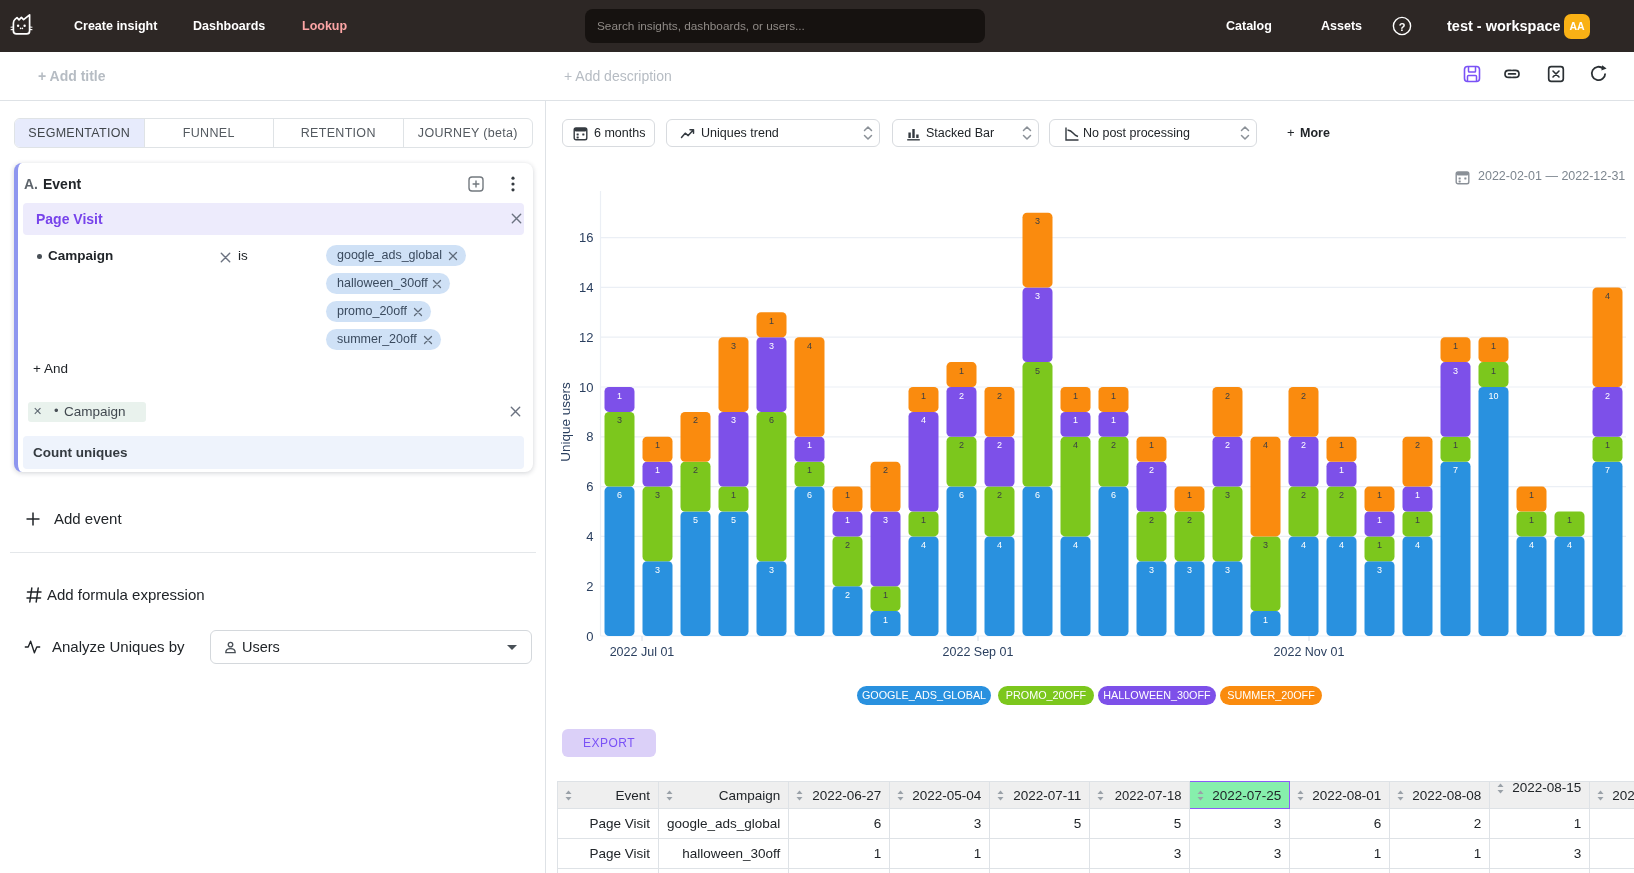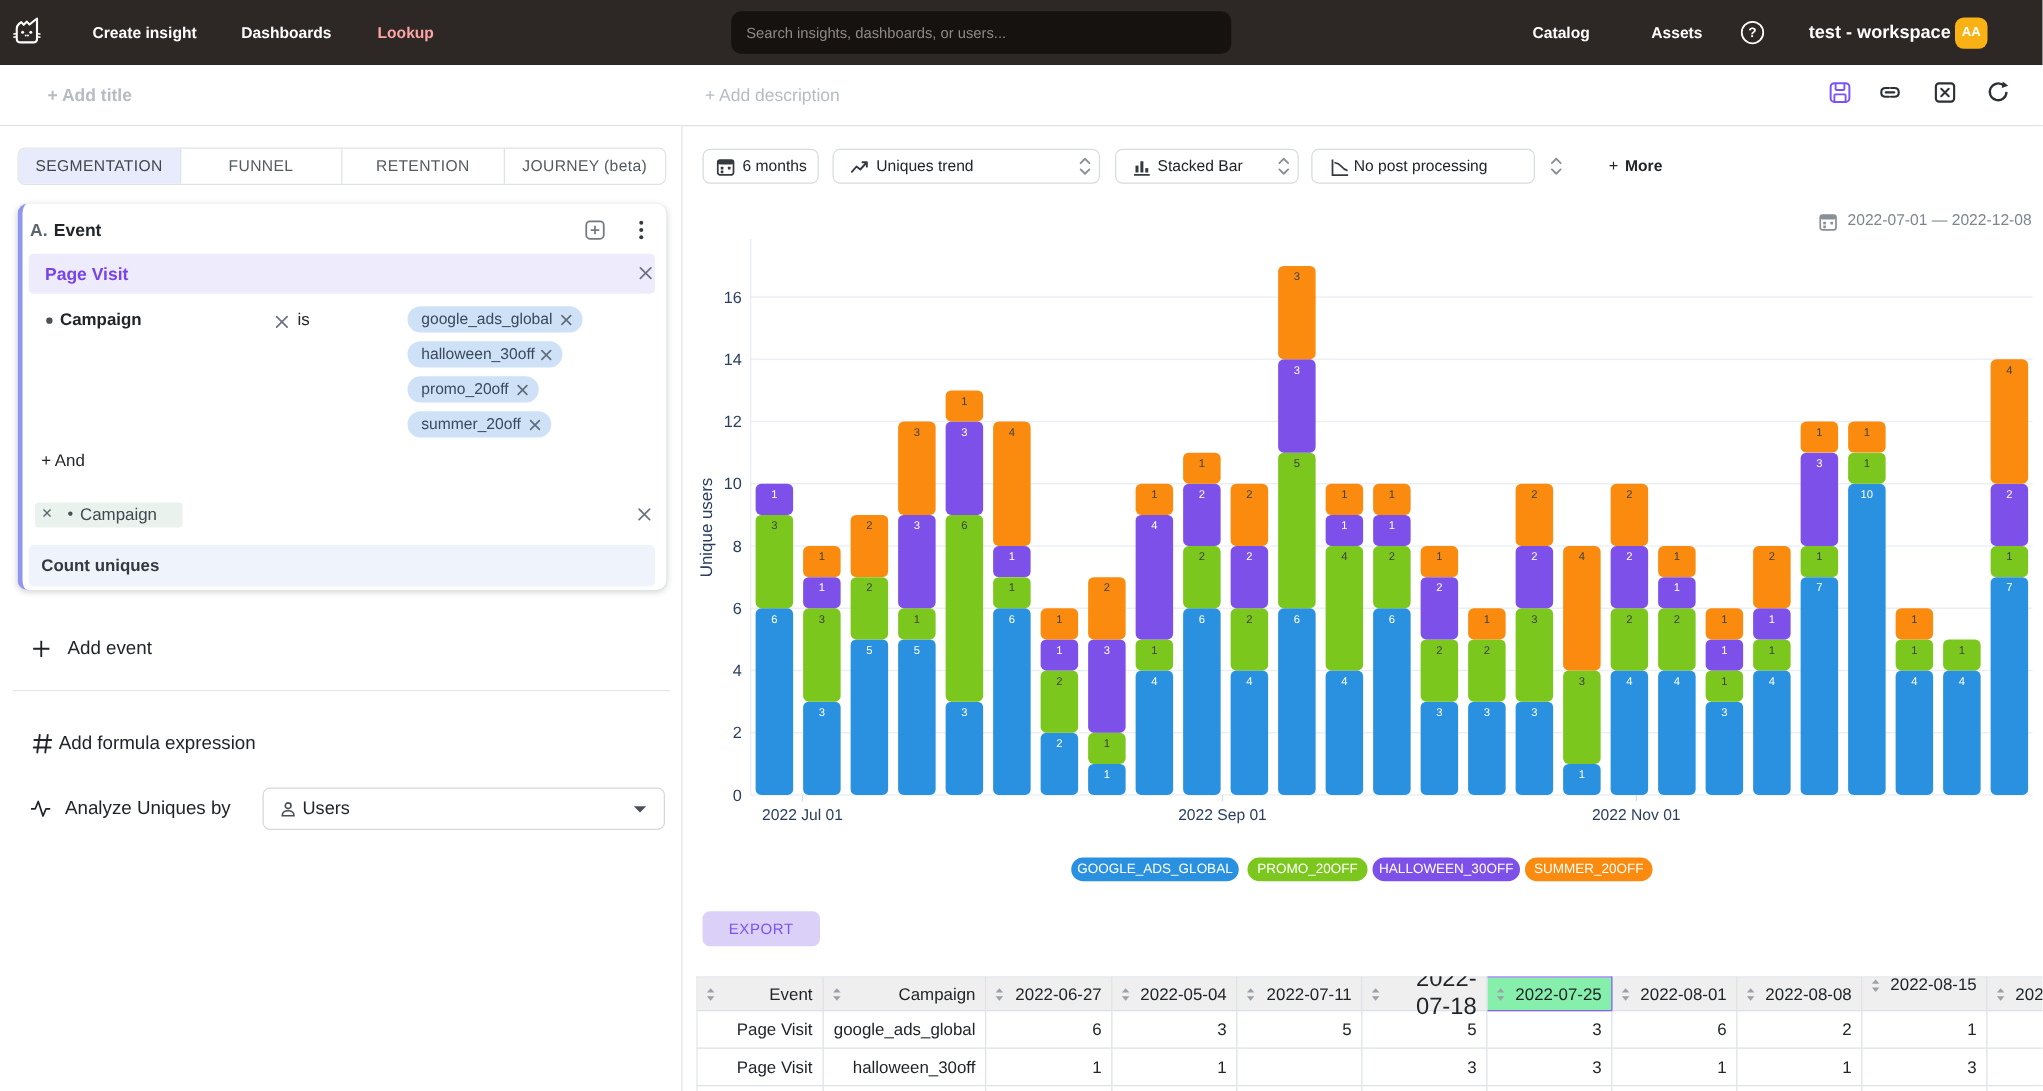--- a/index.html
+++ b/index.html
@@ -176,41 +176,41 @@
 <line x1="1.2" y1="13.8" x2="13.8" y2="13.8" stroke="#343a40" stroke-width="1.4"></line>
 <rect x="2.4" y="6.5" width="2.4" height="5.5" fill="#343a40"></rect>
 <rect x="6.3" y="3" width="2.4" height="9" fill="#343a40"></rect>
 <rect x="10.2" y="8.5" width="2.4" height="3.5" fill="#343a40"></rect>
 </svg>
   <div class="abs" style="left:33px;top:0;height:26px;line-height:26px;font-size:12.5px;color:#212529;">Stacked Bar</div>
   <svg width="10" height="16" viewBox="0 0 10 16" style="position:absolute;left:129px;top:5px">
 <path d="M1.5 5.5 L5 2 L8.5 5.5 M1.5 10.5 L5 14 L8.5 10.5" fill="none" stroke="#8a9097" stroke-width="1.5" stroke-linecap="round" stroke-linejoin="round"></path>
 </svg>
 </div>
-<div class="abs" style="left:1049px;top:119px;width:179px;height:28px;border:1px solid #d8dbdf;border-radius:6px;background:#fff;">
+<div class="abs" style="left:1049px;top:119px;width:208px;height:28px;border:1px solid #d8dbdf;border-radius:6px;background:#fff;">
   <svg width="16" height="16" viewBox="0 0 16 16" style="position:absolute;left:14px;top:6px">
 <path d="M2 1.5 L2 14 L14.5 14" fill="none" stroke="#343a40" stroke-width="1.4"></path>
 <path d="M3.5 4 Q7 4.5 9 7 T14 10.5" fill="none" stroke="#343a40" stroke-width="1.4"></path>
 </svg>
   <div class="abs" style="left:33px;top:0;height:26px;line-height:26px;font-size:12.5px;color:#212529;">No post processing</div>
   <svg width="10" height="16" viewBox="0 0 10 16" style="position:absolute;left:190px;top:5px">
 <path d="M1.5 5.5 L5 2 L8.5 5.5 M1.5 10.5 L5 14 L8.5 10.5" fill="none" stroke="#8a9097" stroke-width="1.5" stroke-linecap="round" stroke-linejoin="round"></path>
 </svg>
 </div>
 <div class="abs" style="left:1287px;top:119px;height:28px;line-height:28px;font-size:13px;color:#212529;">+</div>
 <div class="abs" style="left:1300px;top:119px;height:28px;line-height:28px;font-size:12.5px;font-weight:bold;color:#212529;">More</div>
 
 <svg width="15" height="15" viewBox="0 0 15 15" style="position:absolute;left:1455px;top:170px">
 <rect x="1.2" y="2.0" width="12.6" height="11.8" rx="1.8" fill="none" stroke="#8a9097" stroke-width="1.4"></rect>
 <rect x="1.2" y="2.0" width="12.6" height="3.6" rx="1.8" fill="#8a9097" stroke="none"></rect>
 <rect x="3.6" y="7.4" width="2.1" height="2.1" rx="0.4" fill="#8a9097"></rect>
 <rect x="9.3" y="7.4" width="2.1" height="2.1" rx="0.4" fill="#8a9097"></rect>
 <rect x="3.6" y="10.4" width="2.1" height="2.1" rx="0.4" fill="#8a9097"></rect>
 </svg>
-<div class="abs" style="left:1478px;top:169px;height:15px;line-height:15px;font-size:12.5px;color:#7d868f;">2022-07-01 — 2022-12-08</div>
+<div class="abs" style="left:1478px;top:169px;height:15px;line-height:15px;font-size:12.5px;color:#7d868f;">2022-02-01 — 2022-12-31</div>
 
 <svg class="abs" style="left:546px;top:160px" width="1088" height="513" viewBox="0 0 1088 513" font-family="Liberation Sans, sans-serif">
 <line x1="54.5" y1="476.0" x2="1080" y2="476.0" stroke="#ebeff5" stroke-width="1.2"></line>
 <line x1="54.5" y1="426.2" x2="1080" y2="426.2" stroke="#ebeff5" stroke-width="1.2"></line>
 <line x1="54.5" y1="376.4" x2="1080" y2="376.4" stroke="#ebeff5" stroke-width="1.2"></line>
 <line x1="54.5" y1="326.6" x2="1080" y2="326.6" stroke="#ebeff5" stroke-width="1.2"></line>
 <line x1="54.5" y1="276.8" x2="1080" y2="276.8" stroke="#ebeff5" stroke-width="1.2"></line>
 <line x1="54.5" y1="227.0" x2="1080" y2="227.0" stroke="#ebeff5" stroke-width="1.2"></line>
 <line x1="54.5" y1="177.2" x2="1080" y2="177.2" stroke="#ebeff5" stroke-width="1.2"></line>
 <line x1="54.5" y1="127.4" x2="1080" y2="127.4" stroke="#ebeff5" stroke-width="1.2"></line>
@@ -489,21 +489,21 @@
 </svg>
               <span style="flex:1;text-align:right;font-size:13.5px;font-weight:normal;color:#212529;">2022-07-11</span>
             </div>
           </th>
           <th style="width:100px;min-width:100px;max-width:100px;border:1px solid #dee2e6;background:#efefef;padding:0;">
             <div style="display:flex;align-items:center;height:26px;padding:0 8px 0 6px;">
               <svg width="9" height="11" viewBox="0 0 9 11" style="flex:0 0 auto;margin-top:1px">
 <path d="M4.5 0.5 L7.5 4 L1.5 4 Z" fill="#9aa1a8"></path>
 <path d="M4.5 10.5 L7.5 7 L1.5 7 Z" fill="#9aa1a8"></path>
 </svg>
-              <span style="flex:1;text-align:right;font-size:19px;font-weight:normal;color:#212529;">2022-07-18</span>
+              <span style="flex:1;text-align:right;font-size:13px;font-weight:normal;color:#212529;">2022-07-18</span>
             </div>
           </th>
           <th style="width:100px;min-width:100px;max-width:100px;border:1px solid #8b5cf6;background:#86efac;padding:0;">
             <div style="display:flex;align-items:center;height:26px;padding:0 8px 0 6px;">
               <svg width="9" height="11" viewBox="0 0 9 11" style="flex:0 0 auto;margin-top:1px">
 <path d="M4.5 0.5 L7.5 4 L1.5 4 Z" fill="#9aa1a8"></path>
 <path d="M4.5 10.5 L7.5 7 L1.5 7 Z" fill="#9aa1a8"></path>
 </svg>
               <span style="flex:1;text-align:right;font-size:13.5px;font-weight:normal;color:#212529;">2022-07-25</span>
             </div>

